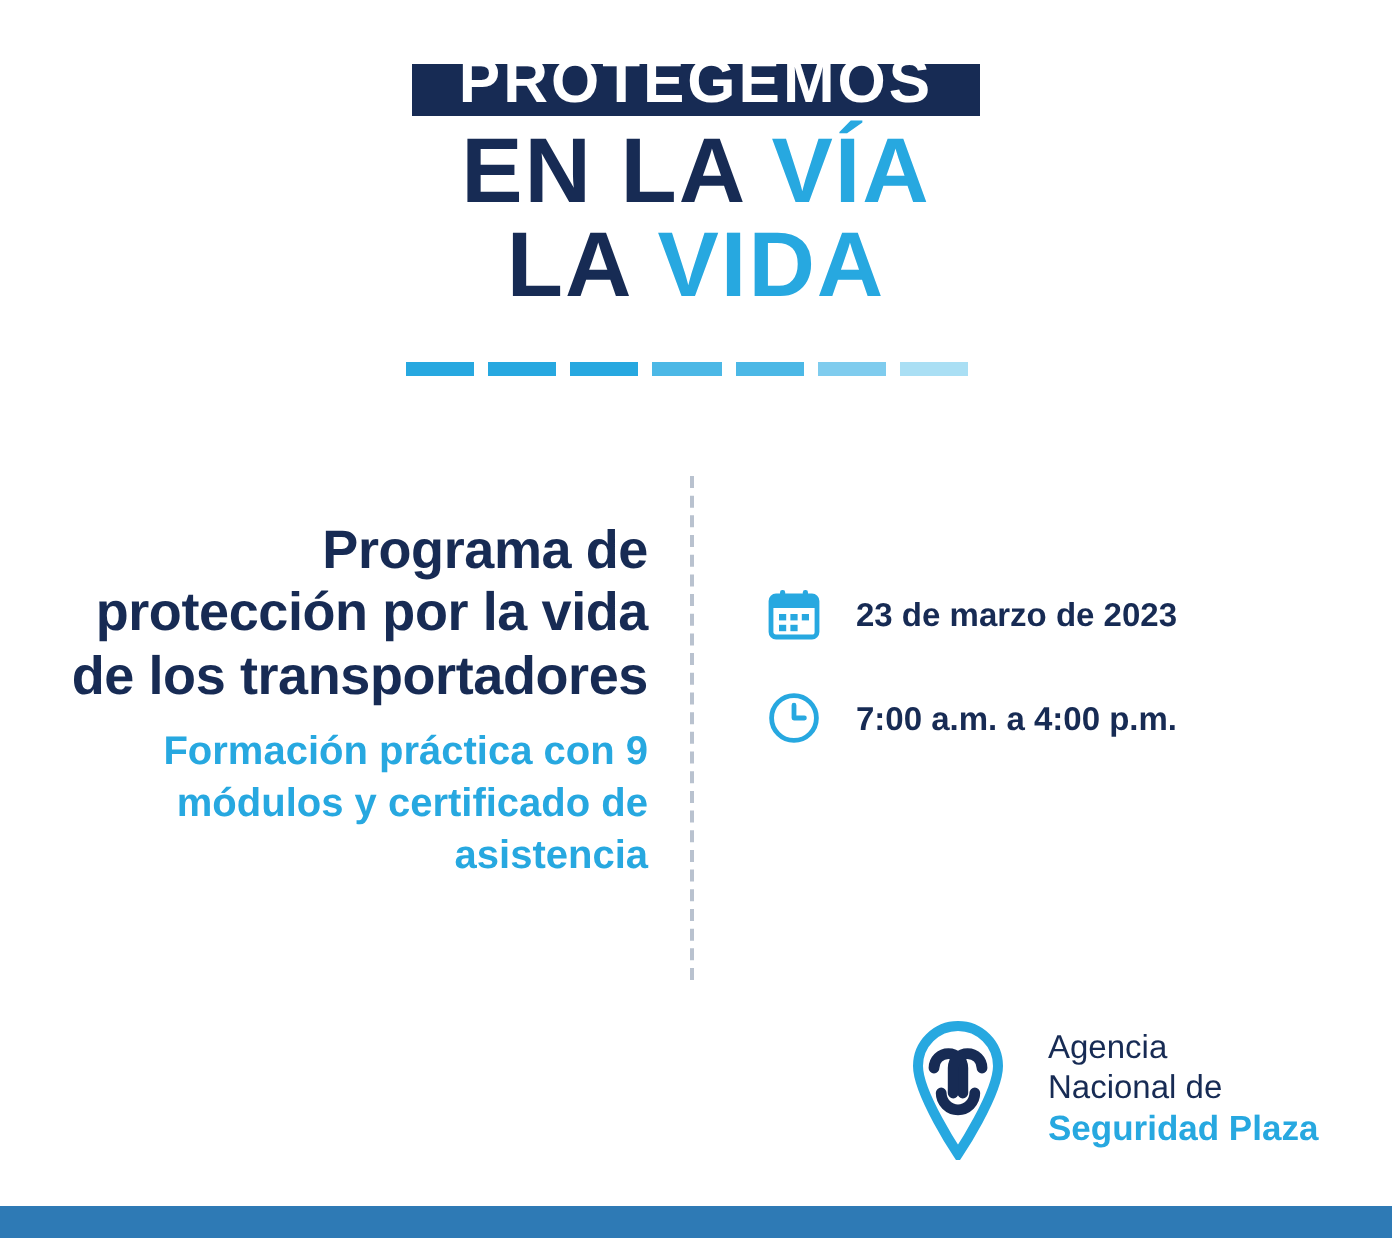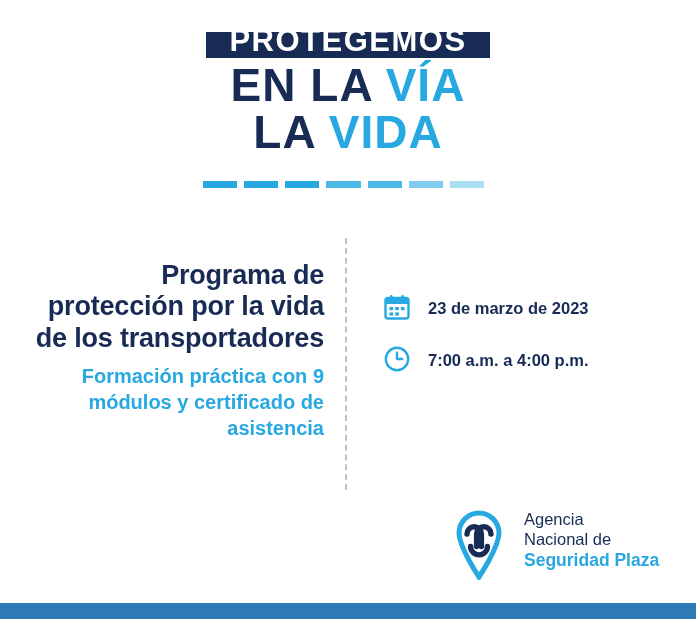--- a/index.html
+++ b/index.html
@@ -159,20 +159,21 @@
     padding-top: 4px;
     white-space: pre-line;
   }
 
   
   .logo-block {
     position: absolute;
     top: 478px;
     left: 446px;
     display: flex;
+    align-items: center;
   }
   .logo-mark {
     width: 66px;
     height: 70px;
     margin-right: 12px;
   }
   .logo-text {
     line-height: 1.2;
   }
   .logo-text .l1,

